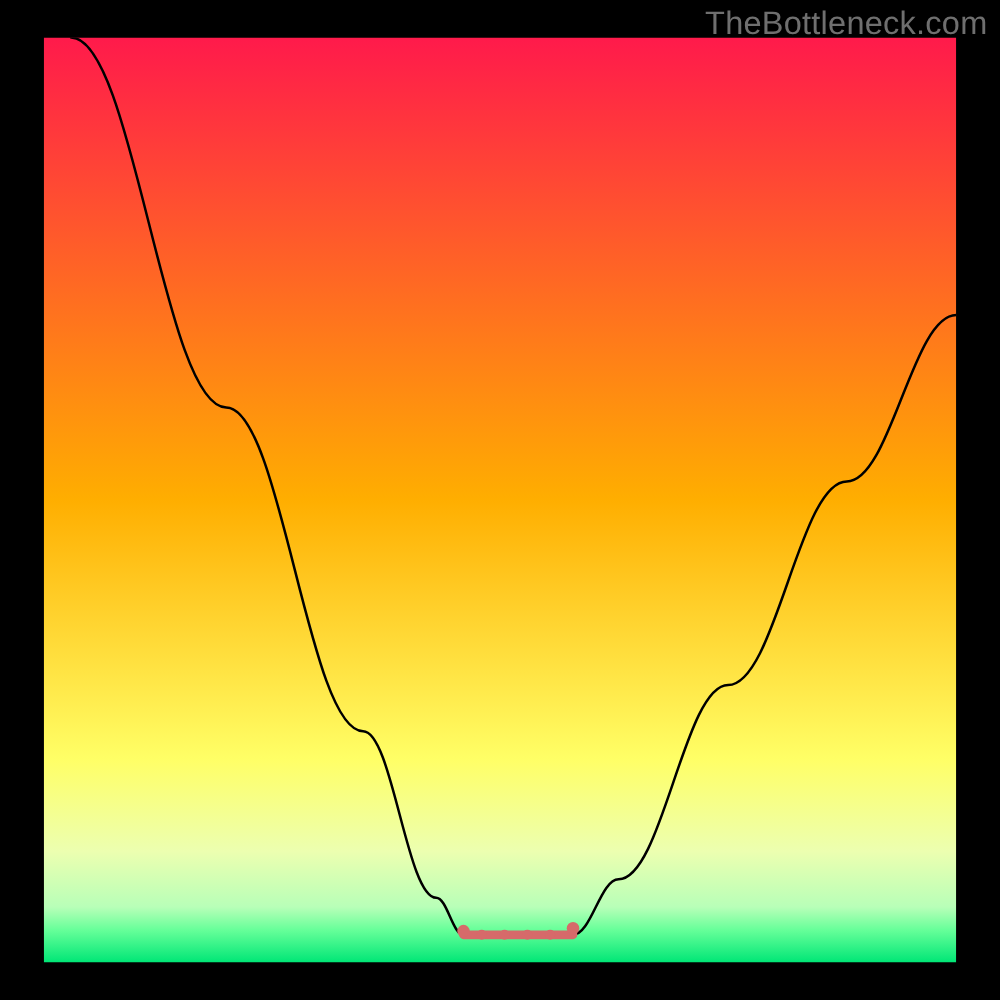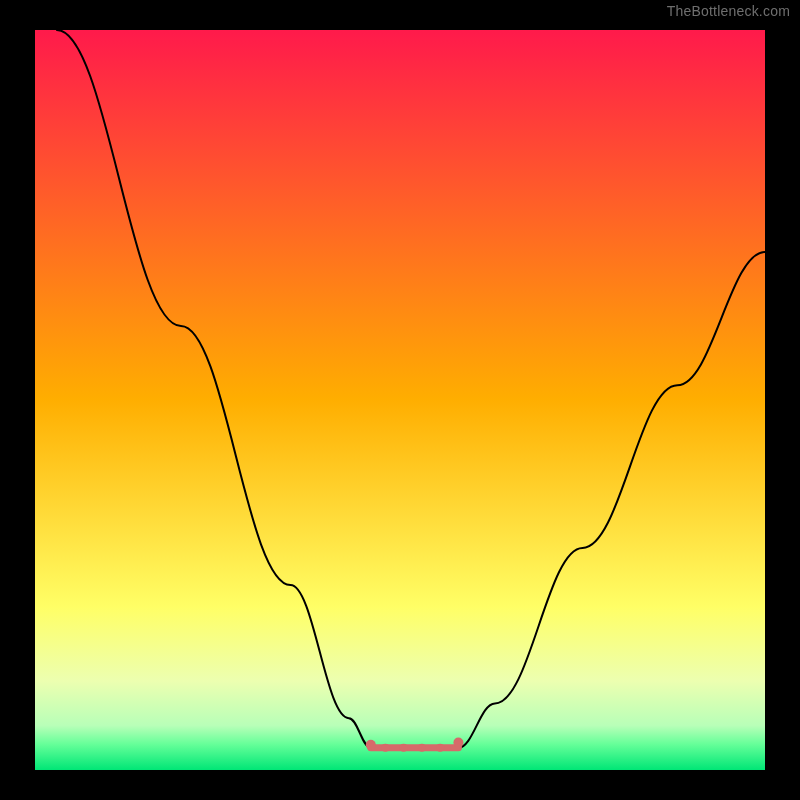--- a/index.html
+++ b/index.html
@@ -15,21 +15,21 @@
     position: relative;
     width: 800px;
     height: 800px;
     background: #000;
   }
   .watermark {
     position: absolute;
     top: 3px;
     right: 10px;
     color: #6f6f6f;
-    font-size: 14px;
+    font-size: 26px;
     font-weight: 500;
     letter-spacing: 0.2px;
     z-index: 10;
   }
   .plot-layer {
     position: absolute;
     left: 35px;
     top: 30px;
     width: 730px;
     height: 740px;

